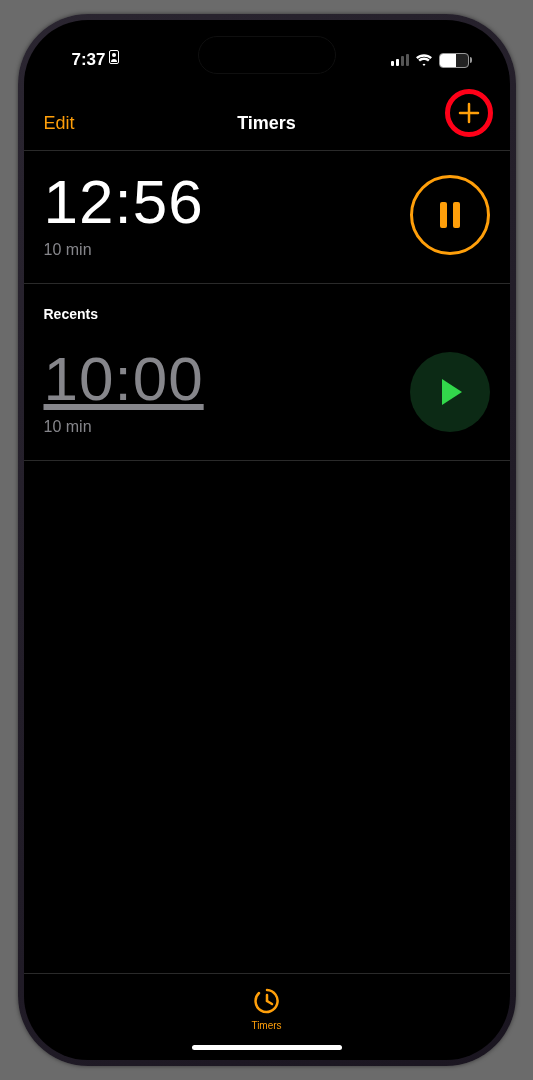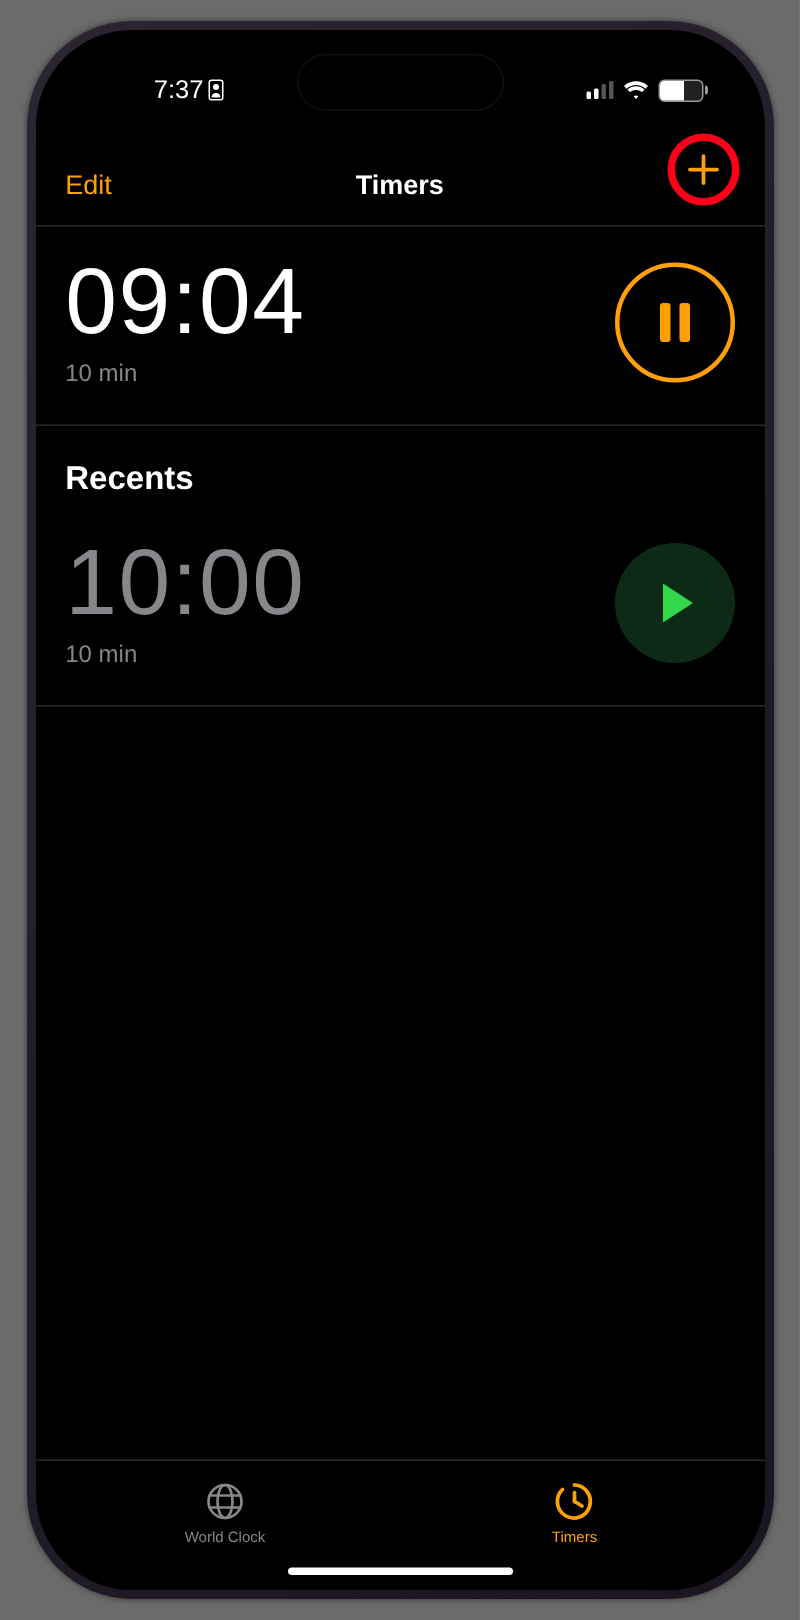--- a/index.html
+++ b/index.html
@@ -57,25 +57,24 @@
       display: flex;
       justify-content: space-between;
       align-items: center;
       padding: 20px 38px 0 48px;
       height: 60px;
       color: #fff;
     }
 
     .status-time {
       font-size: 17px;
-      font-weight: 400;
-      display: flex;
-      align-items: center;
+      font-weight: 700;
+      display: flex;
+      align-items: flex-start;
       gap: 3px;
-      margin-left: 31px;
     }
 
     .status-right {
       display: flex;
       align-items: center;
       gap: 6px;
     }
 
     .signal-bars {
       display: flex;
@@ -219,20 +218,21 @@
     .timer-time {
       color: #fff;
       font-size: 62px;
       font-weight: 300;
       letter-spacing: 1px;
       line-height: 1;
     }
 
     .timer-time.inactive {
       color: #86868b;
+      text-decoration: underline;
     }
 
     .timer-label {
       color: #86868b;
       font-size: 16px;
       margin-top: 8px;
     }
 
     .action-btn {
       width: 80px;
@@ -268,21 +268,21 @@
       width: 0;
       height: 0;
       border-left: 20px solid #32d74b;
       border-top: 13px solid transparent;
       border-bottom: 13px solid transparent;
       margin-left: 5px;
     }
 
     .section-header {
       color: #fff;
-      font-size: 22px;
+      font-size: 14px;
       font-weight: 700;
       padding: 22px 20px 6px 20px;
     }
 
     .tab-bar {
       display: flex;
       justify-content: space-around;
       padding: 12px 10px 4px 10px;
       border-top: 0.5px solid #2a2a2a;
     }
@@ -394,21 +394,21 @@
           <line x1="12" y1="3" x2="12" y2="21" stroke="#ff9f0a" stroke-width="2.5" stroke-linecap="round"></line>
           <line x1="3" y1="12" x2="21" y2="12" stroke="#ff9f0a" stroke-width="2.5" stroke-linecap="round"></line>
         </svg>
       </div>
     </div>
 
     <div class="content">
 
       <div class="timer-row">
         <div class="timer-info">
-          <span class="timer-time">09:04</span>
+          <span class="timer-time">12:56</span>
           <span class="timer-label">10 min</span>
         </div>
         <div class="action-btn pause-btn">
           <div class="pause-icon">
             <div class="pause-bar"></div>
             <div class="pause-bar"></div>
           </div>
         </div>
       </div>
 
@@ -420,31 +420,20 @@
           <span class="timer-label">10 min</span>
         </div>
         <div class="action-btn play-btn">
           <div class="play-triangle"></div>
         </div>
       </div>
 
     </div>
 
     <div class="tab-bar">
-      <div class="tab-item">
-        <div class="tab-icon">
-          <svg width="28" height="28" viewBox="0 0 28 28" fill="none">
-            <circle cx="14" cy="14" r="11" stroke="#86868b" stroke-width="1.8"></circle>
-            <ellipse cx="14" cy="14" rx="5" ry="11" stroke="#86868b" stroke-width="1.8"></ellipse>
-            <line x1="3" y1="10" x2="25" y2="10" stroke="#86868b" stroke-width="1.8"></line>
-            <line x1="3" y1="18" x2="25" y2="18" stroke="#86868b" stroke-width="1.8"></line>
-          </svg>
-        </div>
-        <span class="tab-label">World Clock</span>
-      </div>
       <div class="tab-item active">
         <div class="tab-icon">
           <svg width="28" height="28" viewBox="0 0 28 28" fill="none">
             <path d="M14 3 A11 11 0 1 1 6 6" stroke="#ff9f0a" stroke-width="2.5" fill="none" stroke-linecap="round"></path>
             <line x1="14" y1="14" x2="14" y2="8" stroke="#ff9f0a" stroke-width="2.5" stroke-linecap="round"></line>
             <line x1="14" y1="14" x2="19" y2="17" stroke="#ff9f0a" stroke-width="2.5" stroke-linecap="round"></line>
           </svg>
         </div>
         <span class="tab-label">Timers</span>
       </div>

